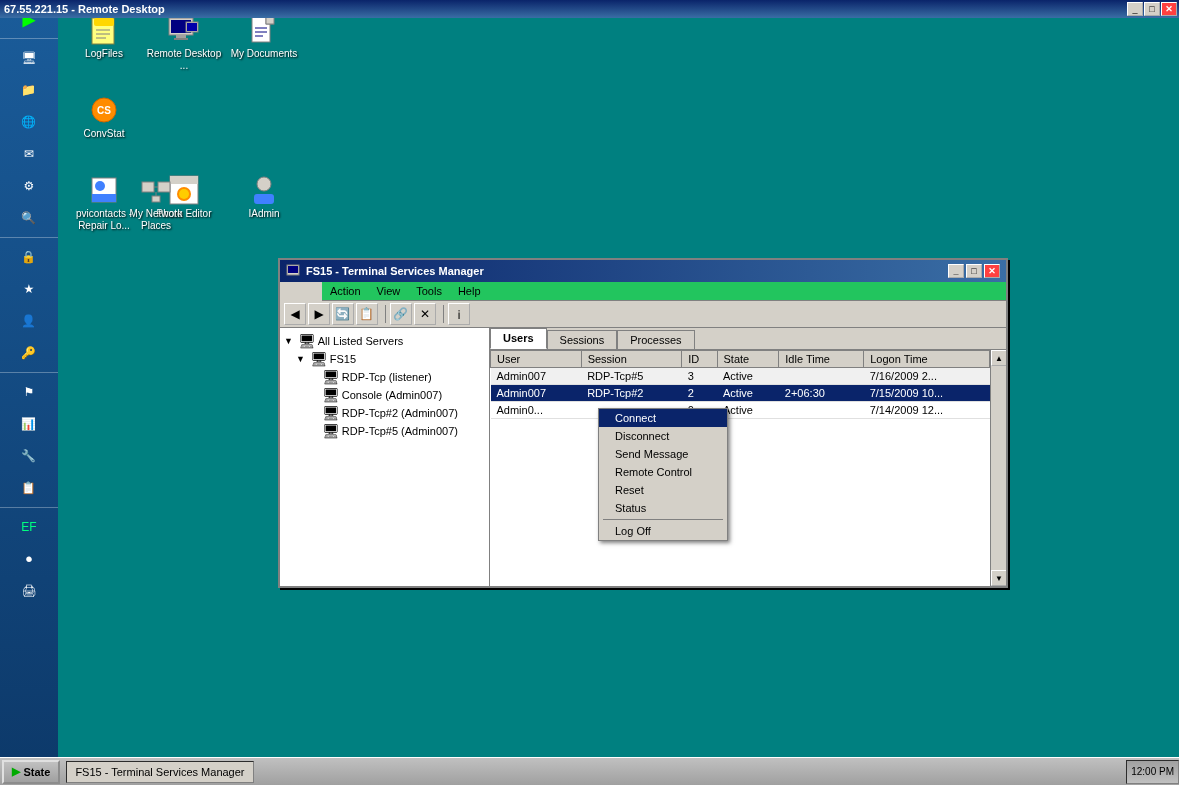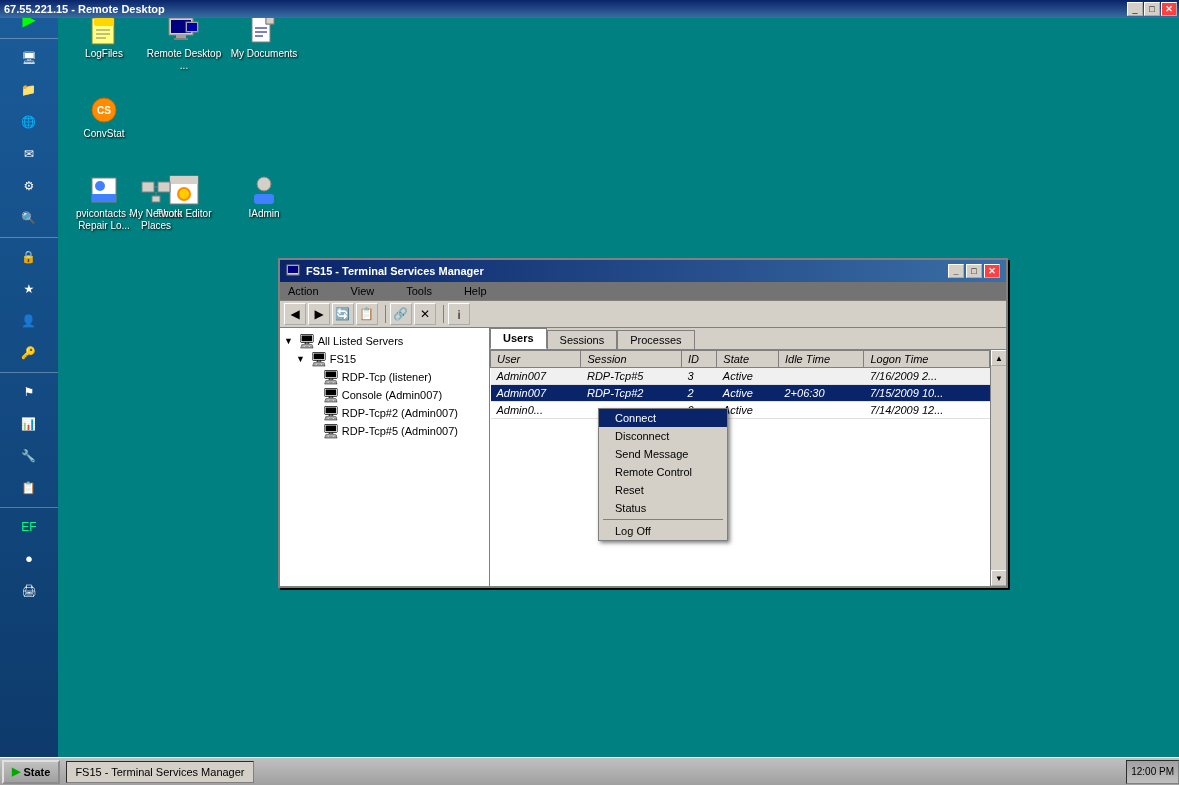--- a/index.html
+++ b/index.html
@@ -171,26 +171,27 @@
       border: 1px outset #ffffff;
       font-size: 9px;
       display: flex;
       align-items: center;
       justify-content: center;
       cursor: pointer;
       color: #000;
       font-weight: bold;
     }
     .tsm-menubar {
-      background: #737373;
+      background: #22c55e;
       padding: 2px 4px;
       display: flex;
-      gap: 24px;
+      gap: 8px;
       border-bottom: 1px solid #808080;
       font-size: 11px;
+      margin-left: 42px;
     }
     .menu-item {
       padding: 1px 4px;
       cursor: pointer;
     }
     .tsm-toolbar {
       background: #d4d0c8;
       padding: 2px 4px;
       display: flex;
       gap: 2px;
@@ -563,21 +564,21 @@
 
       <div class="tsm-right">
 
         <div class="tsm-tabs">
           <div class="tsm-tab active">Users</div>
           <div class="tsm-tab">Sessions</div>
           <div class="tsm-tab">Processes</div>
         </div>
 
         <div style="display:flex; flex:1; overflow:hidden;">
-          <div class="tsm-table-area" style="flex:1;font-style:italic;">
+          <div class="tsm-table-area" style="flex:1;">
             <table class="tsm-table">
               <thead>
                 <tr>
                   <th>User</th>
                   <th>Session</th>
                   <th>ID</th>
                   <th>State</th>
                   <th>Idle Time</th>
                   <th>Logon Time</th>
                 </tr>

